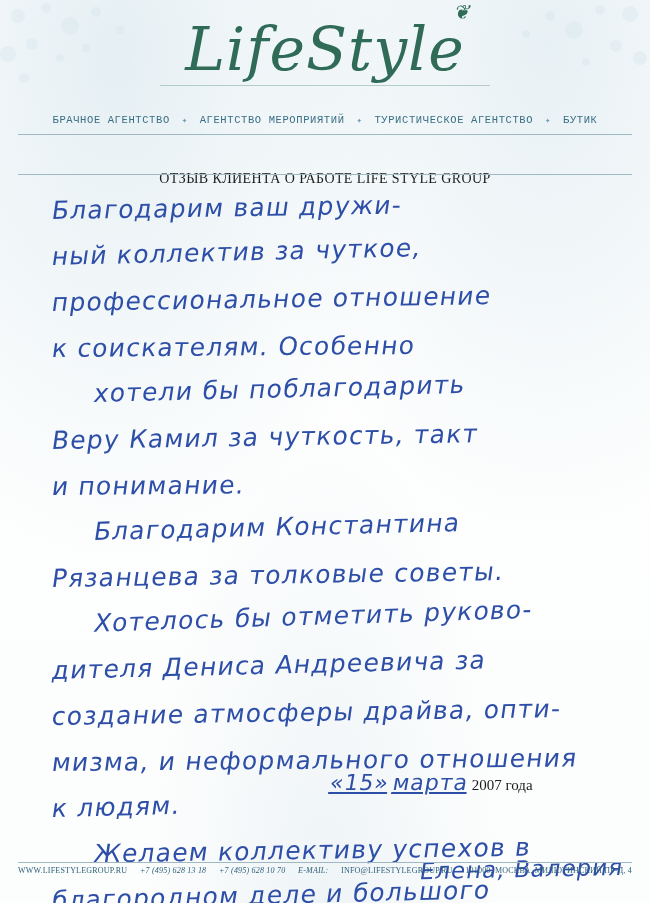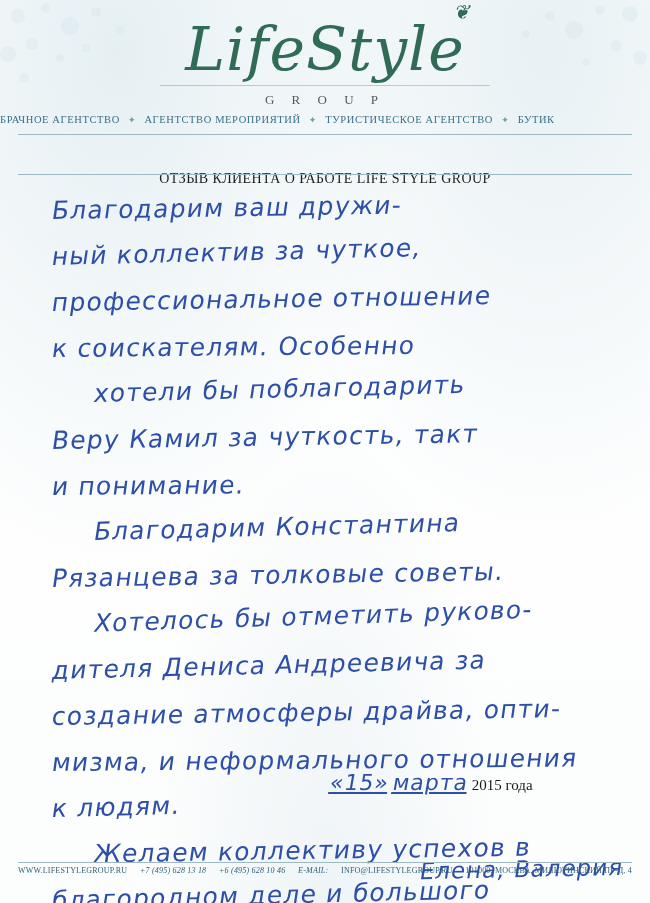--- a/index.html
+++ b/index.html
@@ -77,22 +77,22 @@
     background: #8fb3a7;
     margin: 4px auto 0;
     opacity: 0.6;
   }
 
   .tagline {
     position: absolute;
     top: 114px;
     left: 0;
     right: 0;
-    text-align: left;
-    font-family: Liberation Serif, serif;
+    text-align: center;
+    font-family: Liberation Mono, monospace;
     font-size: 10.5px;
     letter-spacing: 0.6px;
     color: #3a6f85;
     text-transform: uppercase;
     font-variant: small-caps;
     white-space: nowrap;
   }
   .tagline .sep {
     color: #6f9bae;
     padding: 0 5px;
@@ -236,21 +236,20 @@
       </g>
     </svg>
   </div>
 
   <div class="logo-wrap">
     <div class="logo-script">
       <span class="logo-leaf">❦</span>
       <span class="big">Life</span><span class="big">Style</span>
     </div>
     <div class="logo-underline"></div>
-    <div class="logo-group">G R O U P</div>
   </div>
 
   <div class="tagline">
     <span>Брачное Агентство</span>
     <span class="sep">✦</span>
     <span>Агентство Мероприятий</span>
     <span class="sep">✦</span>
     <span>Туристическое Агентство</span>
     <span class="sep">✦</span>
     <span>Бутик</span>
@@ -276,28 +275,28 @@
     <div class="hw-line slant3">мизма,  и  неформального  отношения</div>
     <div class="hw-line slant2">к  людям.</div>
     <div class="hw-line slant1 indent">Желаем  коллективу  успехов  в</div>
     <div class="hw-line slant2">благородном  деле  и  большого</div>
 
   </div>
 
   <div class="date-overlay">
     <span class="hw-date">«15»</span>
     <span class="hw-date">марта</span>
-    <span>2015 года</span>
+    <span>2007 года</span>
   </div>
 
   <div class="signature">Елена, Валерия</div>
 
   <div class="footer-rule"></div>
   <div class="footer">
     <span>WWW.LIFESTYLEGROUP.RU</span>
     <span class="mid">+7 (495) 628 13 18</span>
-    <span class="mid">+6 (495) 628 10 46</span>
+    <span class="mid">+7 (495) 628 10 70</span>
     <span class="mid">E-MAIL:</span>
     <span>INFO@LIFESTYLEGROUP.RU</span>
     <span>101000, МОСКВА, МИЛЮТИНСКИЙ ПР-Д, 4</span>
   </div>
 
 </div>
 
 </body></html>

